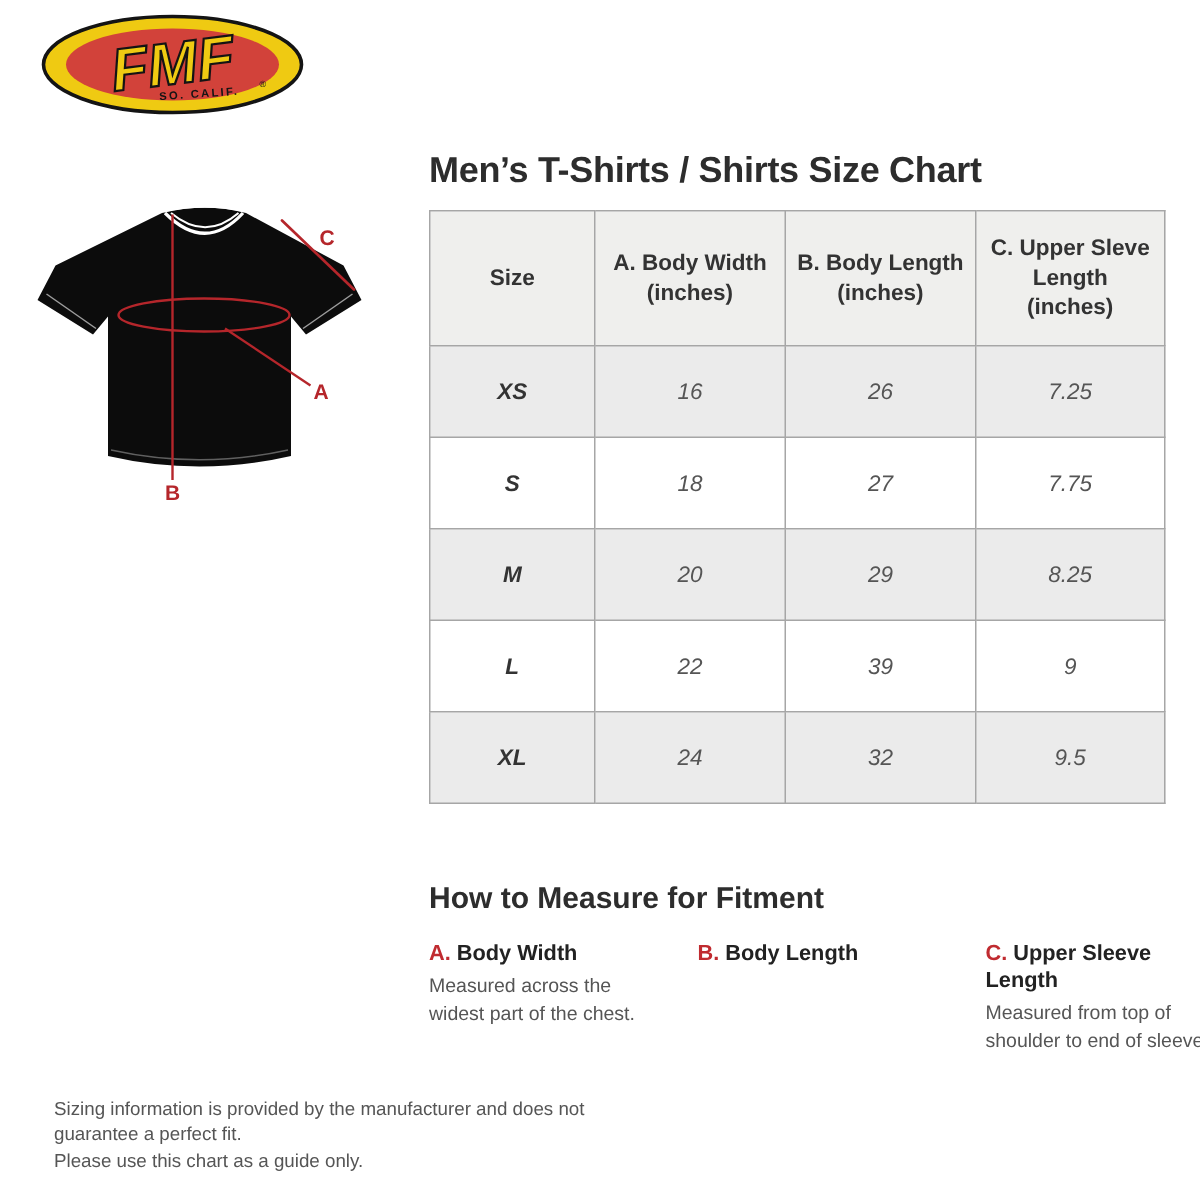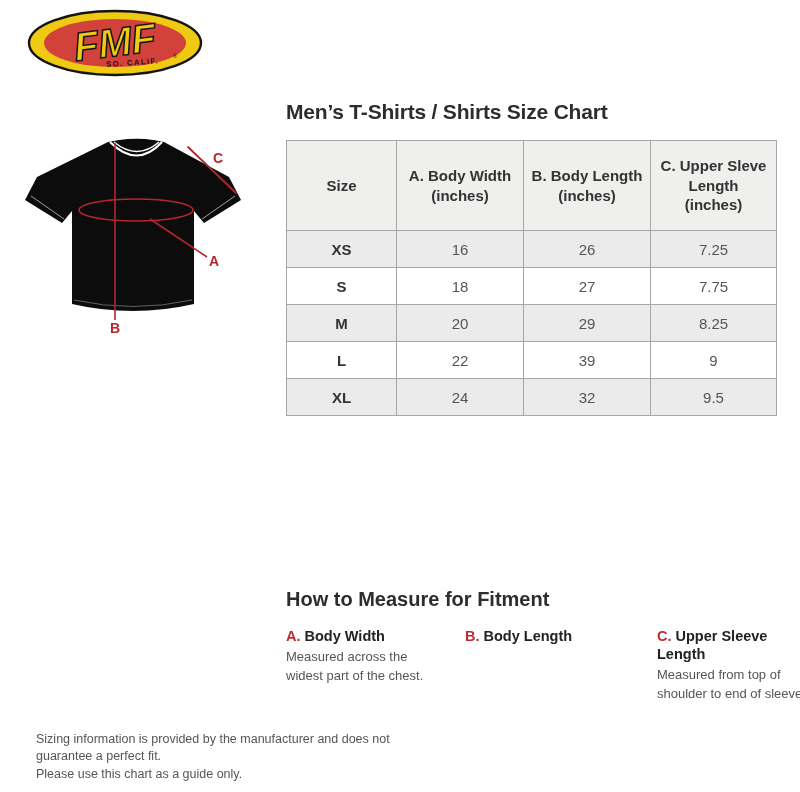--- a/index.html
+++ b/index.html
@@ -5,40 +5,40 @@
   * { margin: 0; padding: 0; box-sizing: border-box; }
   html, body { width: 800px; height: 792px; background: #ffffff; overflow: hidden; }
   body { font-family: "Liberation Sans", sans-serif; color: #2d2d2d; position: relative; }
 
   .logo-wrap { position: absolute; left: 25px; top: 6px; width: 180px; height: 74px; }
 
   .shirt-wrap { position: absolute; left: 10px; top: 120px; width: 260px; height: 230px; }
 
   .page-title {
     position: absolute; left: 286px; top: 100px;
-    font-size: 21px; font-weight: bold; color: #2d2d2d; letter-spacing: -0.2px;
+    font-size: 24px; font-weight: bold; color: #2d2d2d; letter-spacing: -0.2px;
   }
 
   table.size-chart {
     position: absolute; left: 286px; top: 140px;
     width: 490px; border-collapse: collapse;
     table-layout: fixed;
   }
   .size-chart th, .size-chart td {
     border: 1px solid #a6a6a6; text-align: center; vertical-align: middle;
   }
   .size-chart th {
     background: #efefed; height: 90px; font-size: 15px; color: #333333;
     font-weight: bold; line-height: 1.3; padding: 4px 6px;
   }
   .size-chart col.c-size { width: 110px; }
   .size-chart col.c-a { width: 127px; }
   .size-chart col.c-b { width: 127px; }
   .size-chart col.c-c { width: 126px; }
-  .size-chart td { height: 37px; font-size: 15px; color: #555555; background: #ffffff; }
+  .size-chart td { height: 61px; font-size: 15px; color: #555555; background: #ffffff; font-style: italic; }
   .size-chart td.size-cell { font-weight: bold; color: #333333; }
   .size-chart tbody tr:nth-child(odd) td { background: #ebebeb; }
   .hdr-unit { display: block; font-weight: bold; }
 
   .measure-heading {
     position: absolute; left: 286px; top: 588px;
     font-size: 20px; font-weight: bold; color: #2d2d2d;
   }
   .measure-cols {
     position: absolute; left: 286px; top: 627px; width: 520px;

